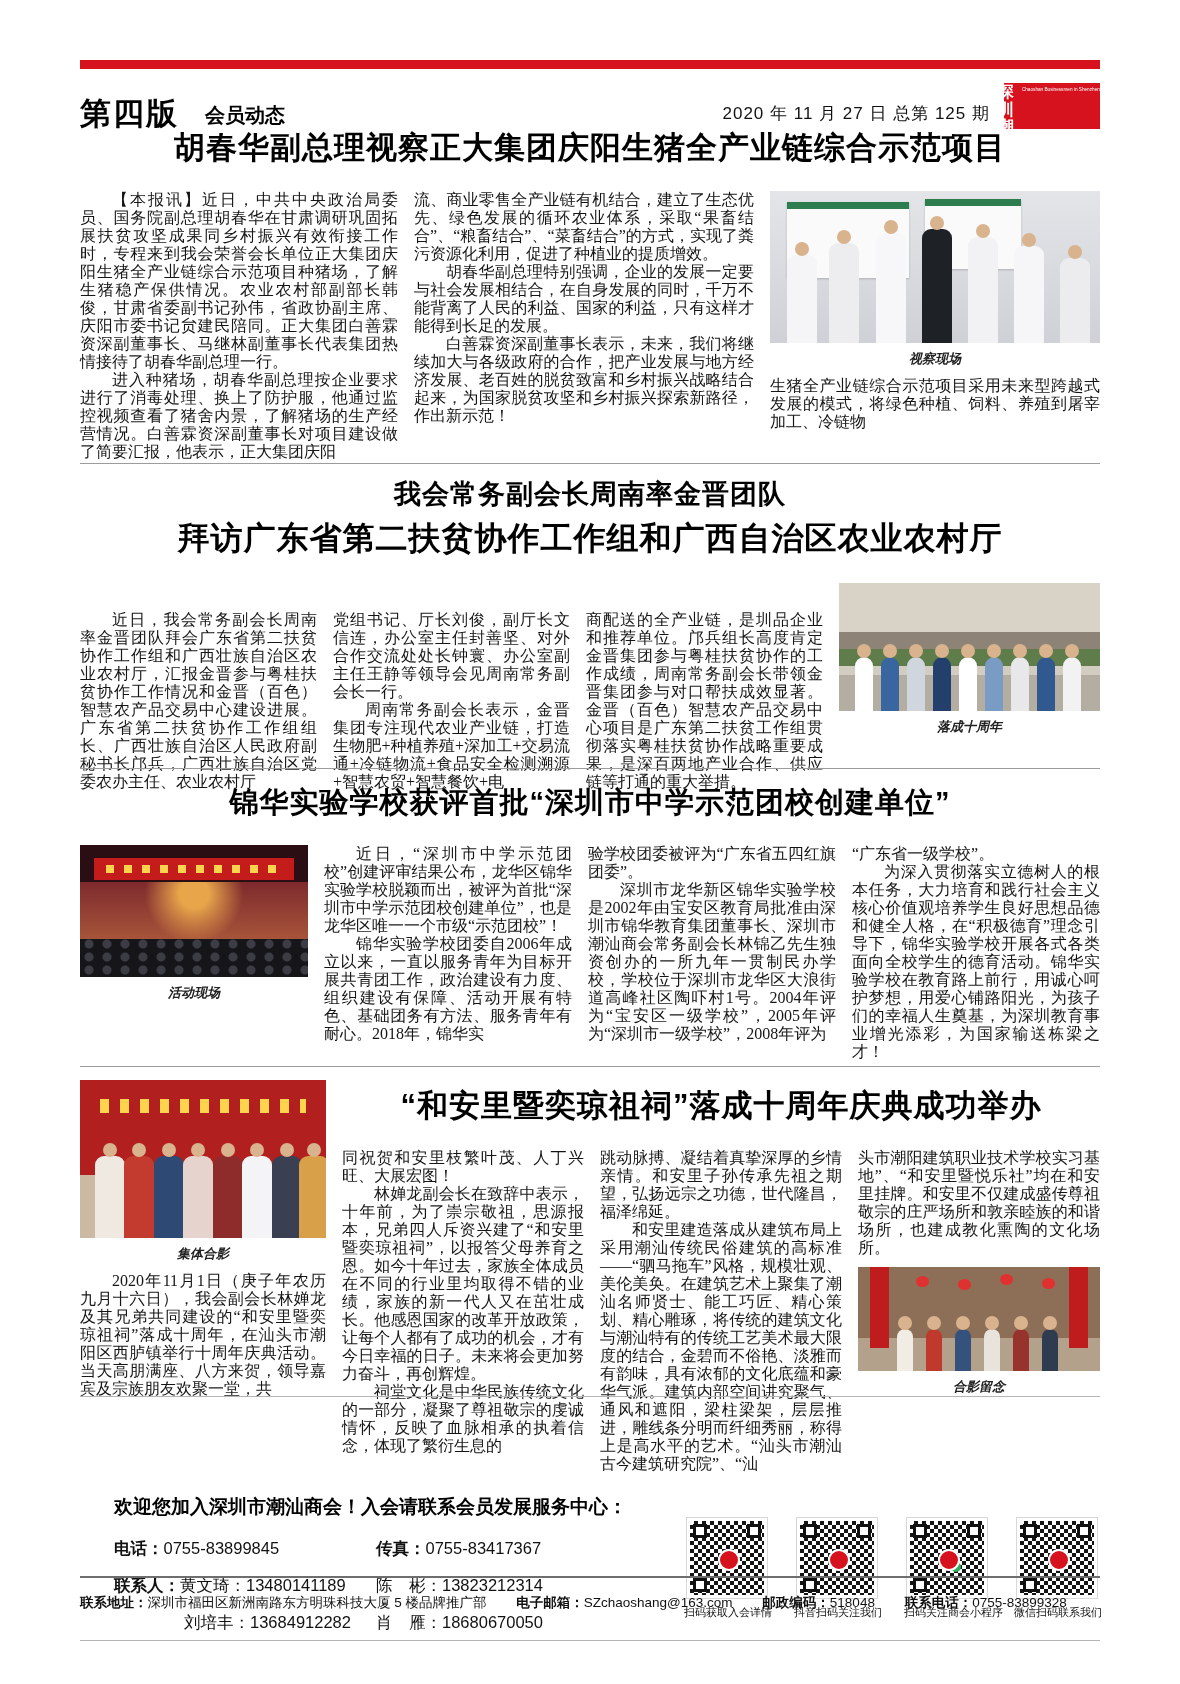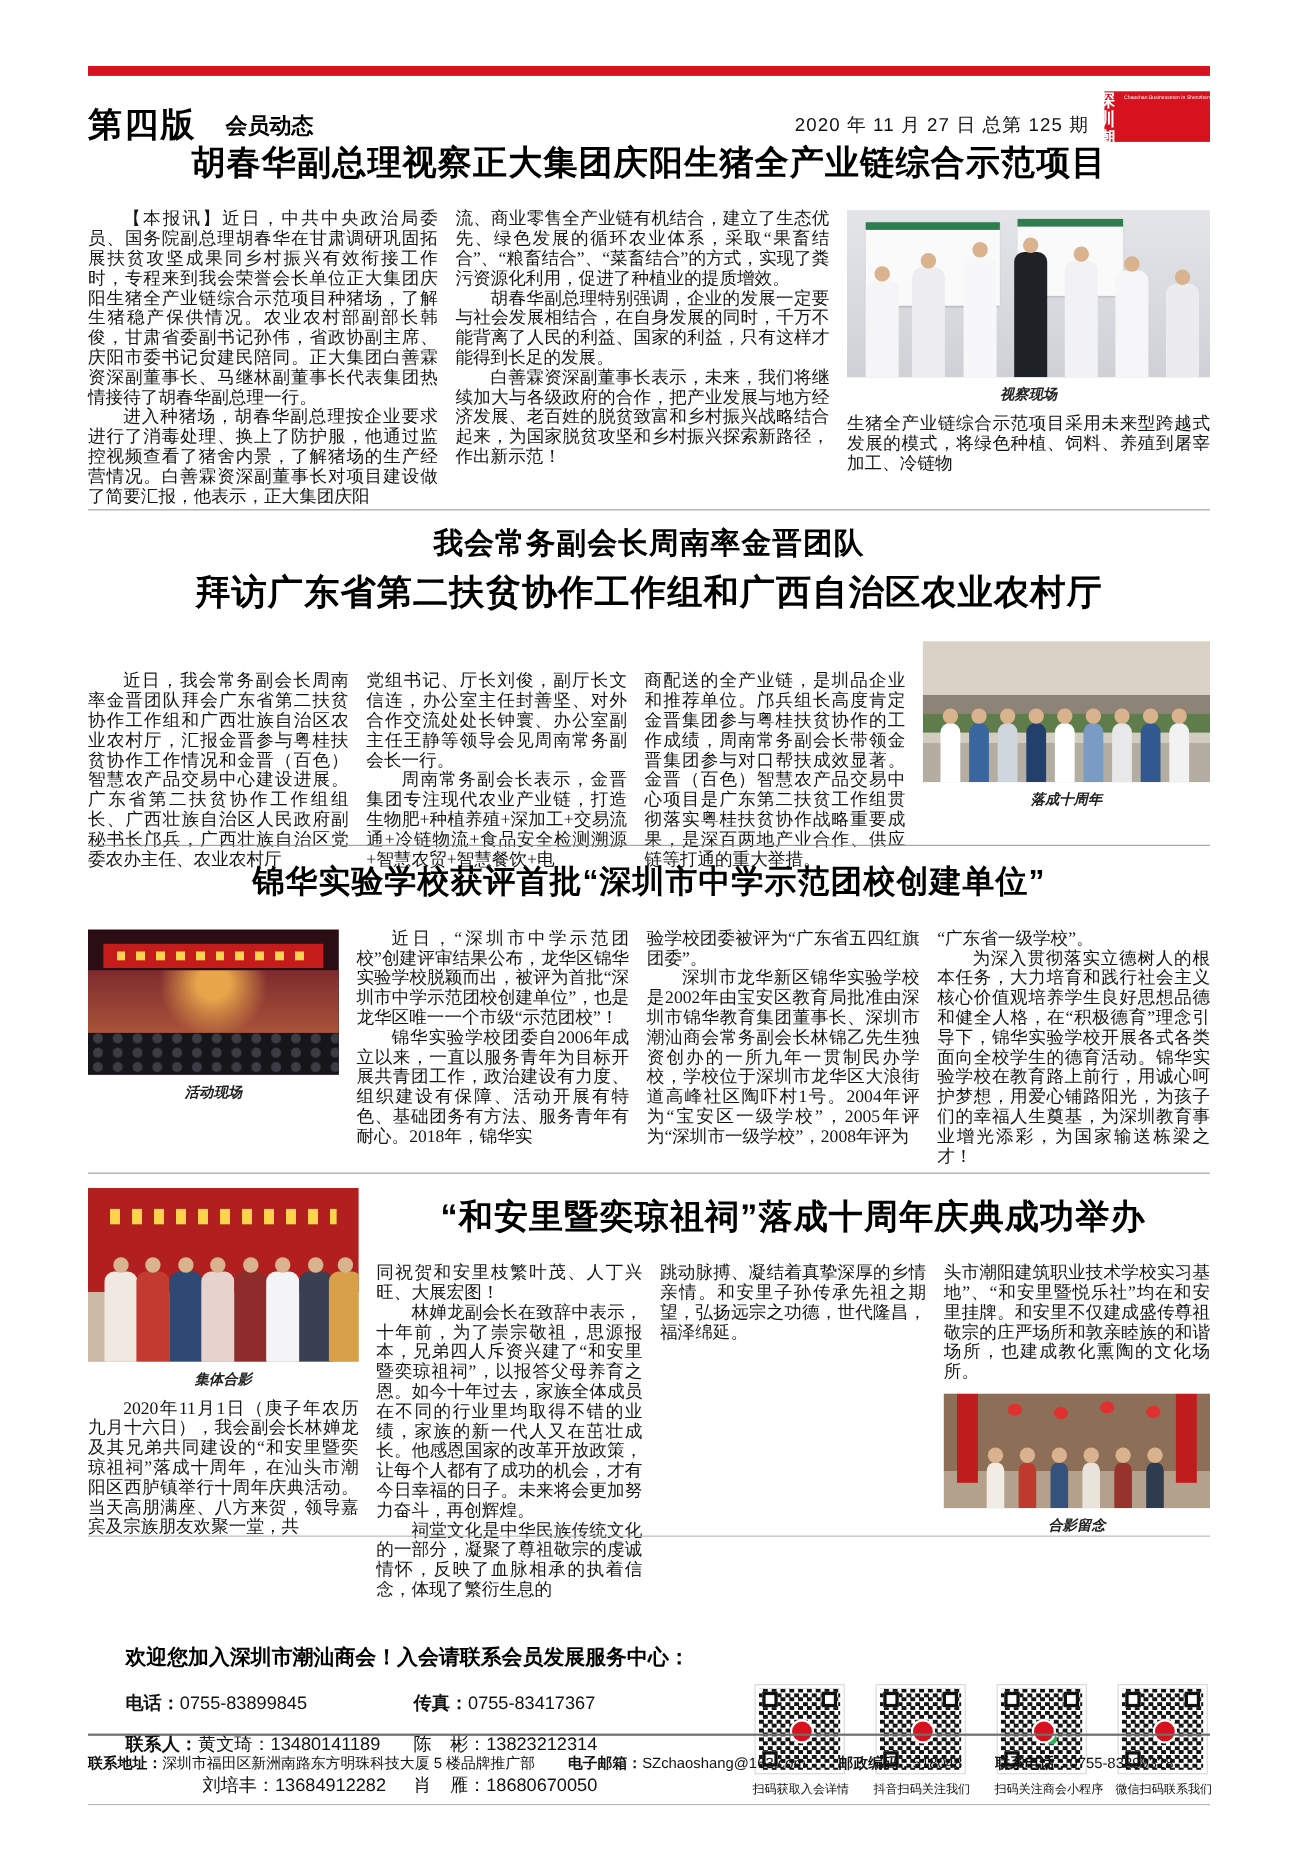--- a/index.html
+++ b/index.html
@@ -70,21 +70,21 @@
   
   .a2 .txt{padding-top:28px;}
   
   .footer{position:absolute;left:80px;right:80px;top:1488px;display:flex;
           font-family:Liberation Sans, sans-serif;}
   .f-left{flex:1;padding-left:34px;}
   .f-invite{font-size:19px;font-weight:900;color:#000;margin:6px 0 18px;}
   .f-grid{display:grid;grid-template-columns:262px auto;row-gap:15px;font-size:16.5px;color:#111;}
   .f-grid .lbl{font-weight:900;}
   .f-grid .ind{padding-left:70px;}
-  .f-qrs{display:flex;gap:24px;align-items:flex-end;padding-top:16px;}
+  .f-qrs{display:flex;gap:24px;align-items:center;padding-top:16px;}
   .qr-item{width:86px;text-align:center;}
   .qr{position:relative;width:74px;height:74px;margin:0 auto;border:3px solid #fff;outline:1px solid #d8d8d8;
       background:repeating-conic-gradient(#141414 0% 25%,#ffffff 0% 50%) 0 0/8px 8px;}
   .eye{position:absolute;width:14px;height:14px;border:3px solid #101010;background:#fff;box-sizing:border-box;}
   .e1{top:3px;left:3px;}.e2{top:3px;right:3px;}.e3{bottom:3px;left:3px;}
   .qlogo{position:absolute;top:50%;left:50%;width:18px;height:18px;margin:-9px 0 0 -9px;border-radius:50%;
          background:#d5121e;border:2px solid #fff;}
   .qr-g .qlogo{box-shadow:7px 7px 0 -6px #2eae5e;}
   .qlabel{font-size:11px;color:#111;margin-top:7px;white-space:nowrap;}
   
@@ -236,20 +236,23 @@
         <div class="row">
           <div class="col cflex">
             <div class="cont">同祝贺和安里枝繁叶茂、人丁兴旺、大展宏图！</div>
             <div class="paras">
                 <p>林婵龙副会长在致辞中表示，十年前，为了崇宗敬祖，思源报本，兄弟四人斥资兴建了“和安里暨奕琼祖祠”，以报答父母养育之恩。如今十年过去，家族全体成员在不同的行业里均取得不错的业绩，家族的新一代人又在茁壮成长。他感恩国家的改革开放政策，让每个人都有了成功的机会，才有今日幸福的日子。未来将会更加努力奋斗，再创辉煌。</p>
                 <p>祠堂文化是中华民族传统文化的一部分，凝聚了尊祖敬宗的虔诚情怀，反映了血脉相承的执着信念，体现了繁衍生息的</p>
               </div>
           </div>
           <div class="col cflex">
             <div class="cont">跳动脉搏、凝结着真挚深厚的乡情亲情。和安里子孙传承先祖之期望，弘扬远宗之功德，世代隆昌，福泽绵延。</div>
+            <div class="paras">
+                <p>和安里建造落成从建筑布局上采用潮汕传统民俗建筑的高标准——“驷马拖车”风格，规模壮观、美伦美奂。在建筑艺术上聚集了潮汕名师贤士、能工巧匠、精心策划、精心雕琢，将传统的建筑文化与潮汕特有的传统工艺美术最大限度的结合，金碧而不俗艳、淡雅而有韵味，具有浓郁的文化底蕴和豪华气派。建筑内部空间讲究聚气、通风和遮阳，梁柱梁架，层层推进，雕线条分明而纤细秀丽，称得上是高水平的艺术。“汕头市潮汕古今建筑研究院”、“汕</p>
+              </div>
           </div>
           <div class="col cflex">
             <div class="cont">头市潮阳建筑职业技术学校实习基地”、“和安里暨悦乐社”均在和安里挂牌。和安里不仅建成盛传尊祖敬宗的庄严场所和敦亲睦族的和谐场所，也建成教化熏陶的文化场所。</div>
             <div class="photo photo5">
               <div class="strip s1"></div>
               <div class="strip s2"></div>
               <div class="lant"></div>
               <div class="fig" style="left:16%;background:#f1ecе4;background:#f1ece4"></div>
               <div class="fig" style="left:28%;background:#bf3a2c"></div>
               <div class="fig" style="left:40%;background:#35527c"></div>

